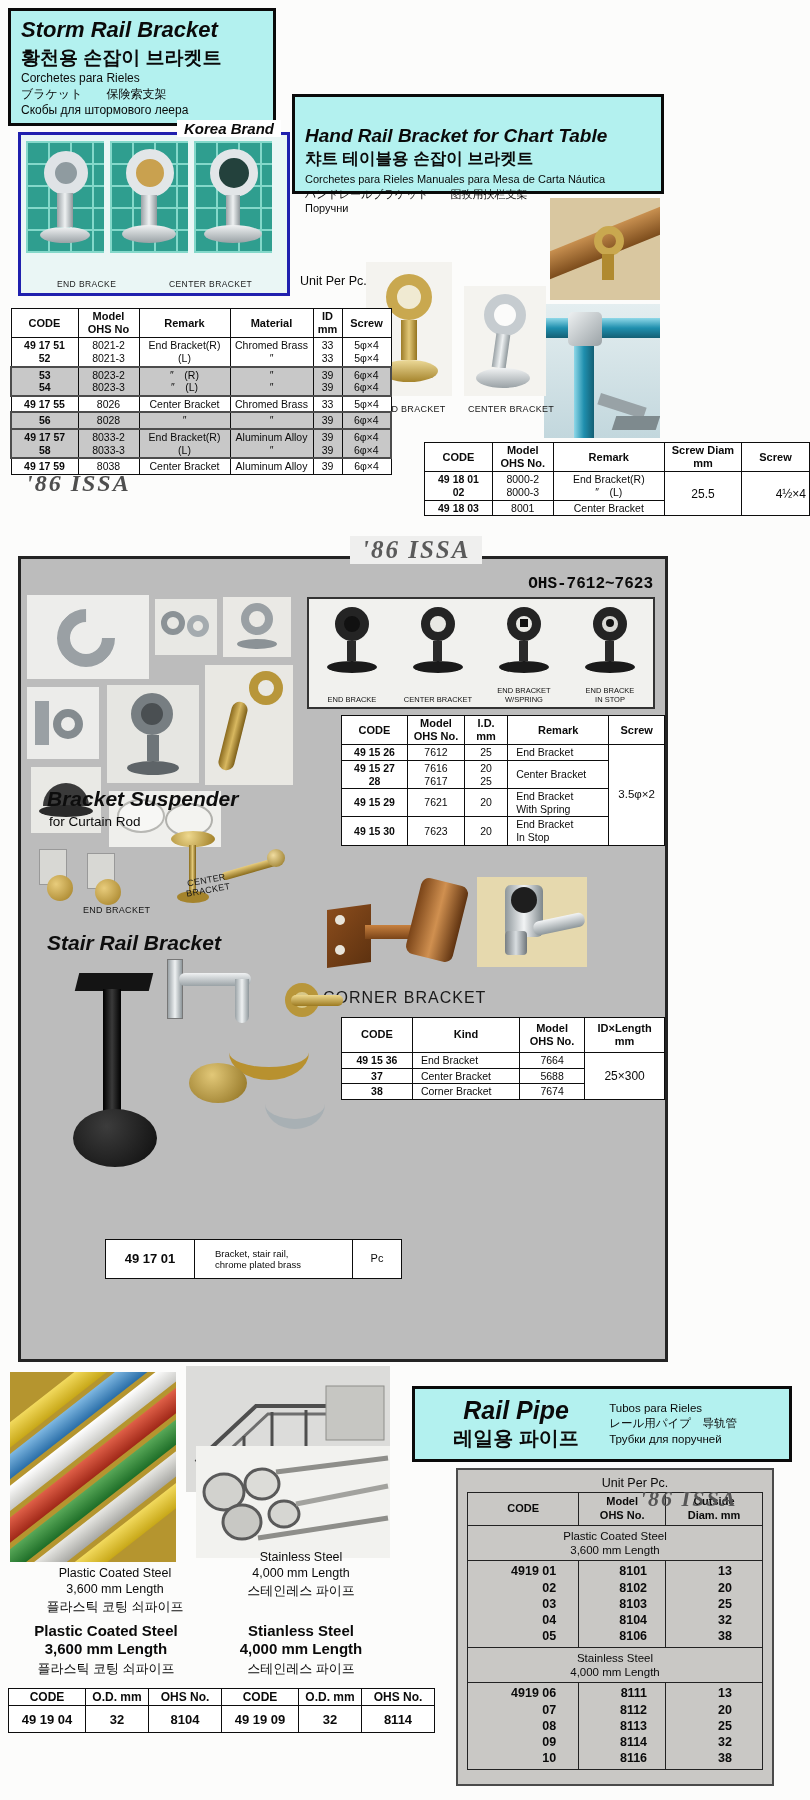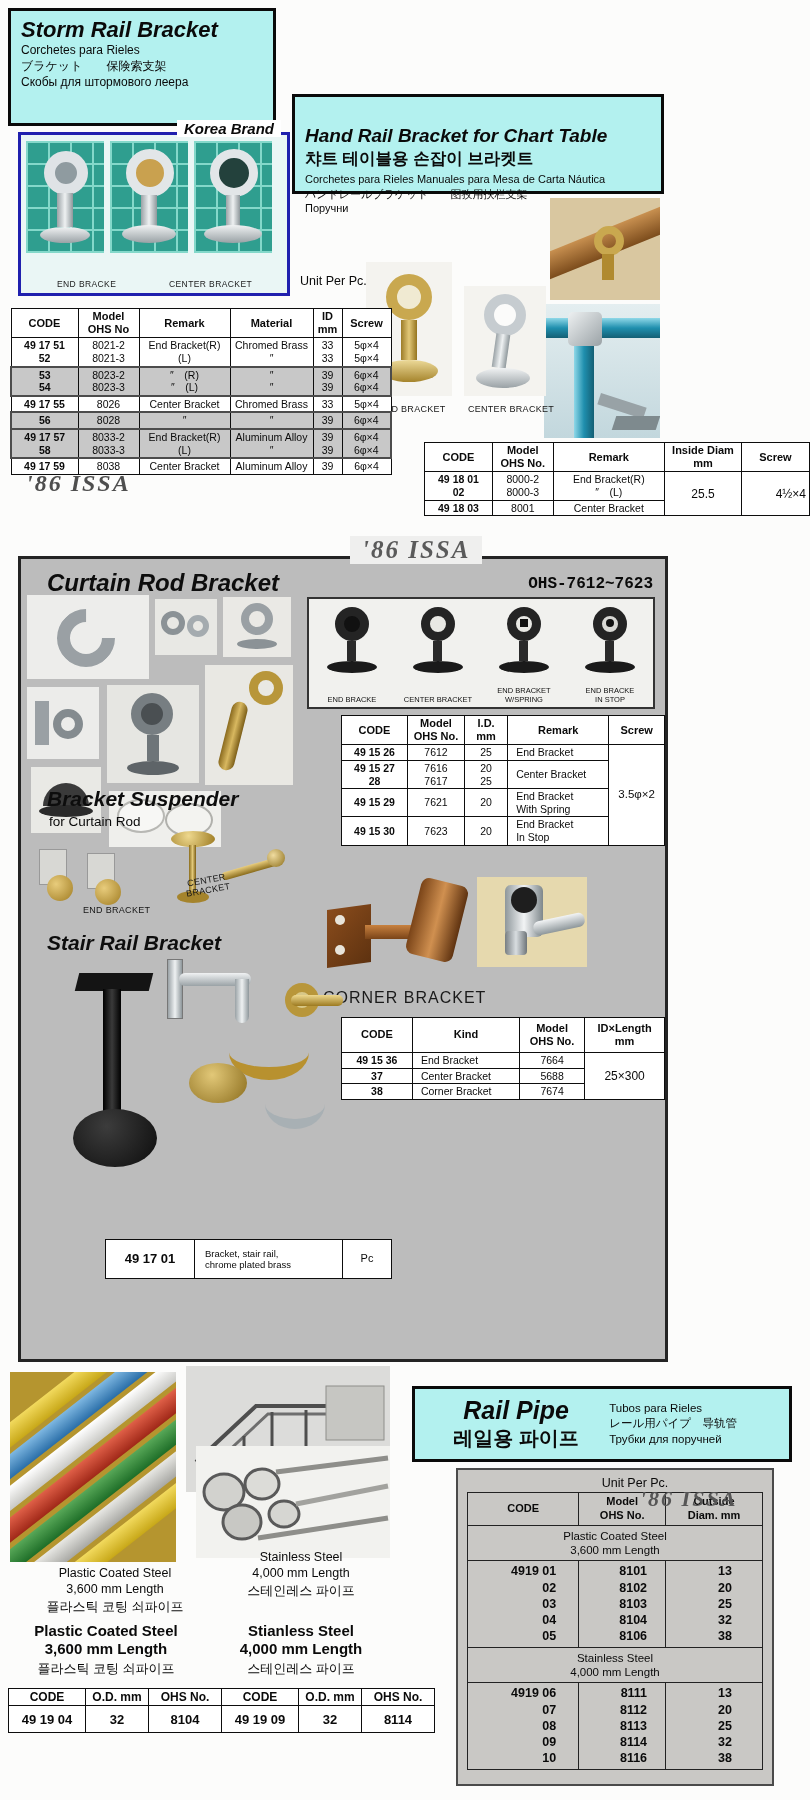--- a/index.html
+++ b/index.html
@@ -36,20 +36,21 @@
   .graytbl th, .graytbl td { border:1.5px solid #222; font-size:11px; padding:2px 4px; text-align:center; line-height:1.25; }
   svg { display:block; }
 </style>
 </head>
 <body>
 
 <div class="page">
 
   <div class="abs cyanbox" style="left:8px; top:8px; width:268px; height:118px;">
     <div class="t-en" style="font-size:22px;">Storm Rail Bracket</div>
+    <div class="t-ko" style="font-size:19px; margin-top:2px;">황천용 손잡이 브라켓트</div>
     <div class="sub">Corchetes para Rieles</div>
     <div class="sub">ブラケット　　保険索支架</div>
     <div class="sub">Скобы для штормового леера</div>
   </div>
 
   <div class="abs" style="left:18px; top:132px; width:272px; height:164px; border:3.5px solid #2020ae; background:#eaf6f5; box-sizing:border-box;">
     <div class="abs" style="top:-15px; right:6px; background:#ffffff; padding:0 7px; font-weight:bold; font-style:italic; font-size:15px;">Korea Brand</div>
     <div style="display:flex; gap:6px; padding:6px 5px 0 5px;">
       <div class="kphoto">
         <div class="ring" style="left:18px; top:10px; width:44px; height:44px; border:11px solid #dfe3e6; background:#8f9ba0;"></div>
@@ -186,21 +187,21 @@
   </tbody>
     </table>
 
   <table class="tbl abs" style="left:424px; top:442px;">
     <tbody>
         <tr>
       <th class="pre" style="width:64px;">CODE</th>
       <th class="pre" style="width:56px;">Model
 OHS No.</th>
       <th class="pre" style="width:110px;">Remark</th>
-      <th class="pre" style="width:74px;">Inside Diam
+      <th class="pre" style="width:74px;">Screw Diam
 mm</th>
       <th class="pre" style="width:64px;">Screw</th>
     </tr>
     <tr>
       <td class="code pre">49 18 01
 02</td>
       <td class="pre">8000-2
 8000-3</td>
       <td class="pre">End Bracket(R)
 ″　(L)</td>
@@ -214,21 +215,20 @@
     </tr>
   </tbody>
     </table>
 
   <div class="abs issa" style="left:26px; top:470px; font-size:24px;">'86 ISSA</div>
 
   <div class="abs issa" style="left:350px; top:536px; font-size:25px; background:#efefee; padding:0 12px; z-index:3; color:#5a5a5a;">'86 ISSA</div>
 
   <div class="abs" style="left:18px; top:556px; width:650px; height:806px; background:#bcbcbc; border:3px solid #242424; box-sizing:border-box;">
 
-    <div class="abs panel-title" style="left:26px; top:10px; font-size:24px;">Curtain Rod Bracket</div>
     <div class="abs" style="right:12px; top:16px; font-family:Liberation Mono, monospace; font-weight:bold; font-size:16px;">OHS-7612~7623</div>
 
     <div class="abs" style="left:286px; top:38px; width:348px; height:112px; background:#f1f1ee; border:2px solid #333; box-sizing:border-box; display:flex;">
       <div class="pbcol">
         <div class="ring" style="left:26px; top:8px; width:34px; height:34px; border:9px solid #242424; background:#111;"></div>
         <div class="rect" style="left:38px; top:42px; width:9px; height:20px; background:#2a2a2a;"></div>
         <div class="el" style="left:18px; top:62px; width:50px; height:12px; background:#1a1a1a;"></div>
         <div class="pblabel pre">END BRACKE</div>
       </div>
       <div class="pbcol">
@@ -407,21 +407,21 @@
       <div class="rect" style="left:190px; top:66px; width:80px; height:42px; border:0; border-bottom:13px solid #b8912f; border-radius:50%;"></div>
       <div class="rect" style="left:252px; top:36px; width:52px; height:11px; background:linear-gradient(#eed88e,#9c7a20); border-radius:5px;"></div>
       <div class="el" style="left:150px; top:104px; width:58px; height:40px; background:radial-gradient(circle at 40% 30%, #e2c878, #8a6c1c);"></div>
       <div class="rect" style="left:226px; top:120px; width:60px; height:40px; border:0; border-bottom:10px solid #a8b0b4; border-radius:50%;"></div>
     </div>
 
     <table class="tbl abs" style="left:40px; top:680px;margin-left:44px;">
       <tbody>
           <tr>
         <td class="code" style="width:82px; font-size:13px; height:36px;">49 17 01</td>
-        <td class="pre" style="width:134px; font-size:9.5px; text-align:left; padding-left:10px;">Bracket, stair rail,
+        <td class="pre" style="width:134px; font-size:9.5px; text-align:left; padding-left:20px;">Bracket, stair rail,
 chrome plated brass</td>
         <td style="width:42px; font-size:11px;">Pc</td>
       </tr>
     </tbody>
       </table>
   </div>
 
   <div class="photo" style="left:10px; top:1372px; width:166px; height:190px; background:#b5952f;">
     <div class="abs" style="left:-60px; top:-10px; width:320px; transform:rotate(-38deg); transform-origin:center;">
       <div style="height:20px; background:linear-gradient(#f2da5e,#c8a818); border-radius:10px; margin:5px 0;"></div>

